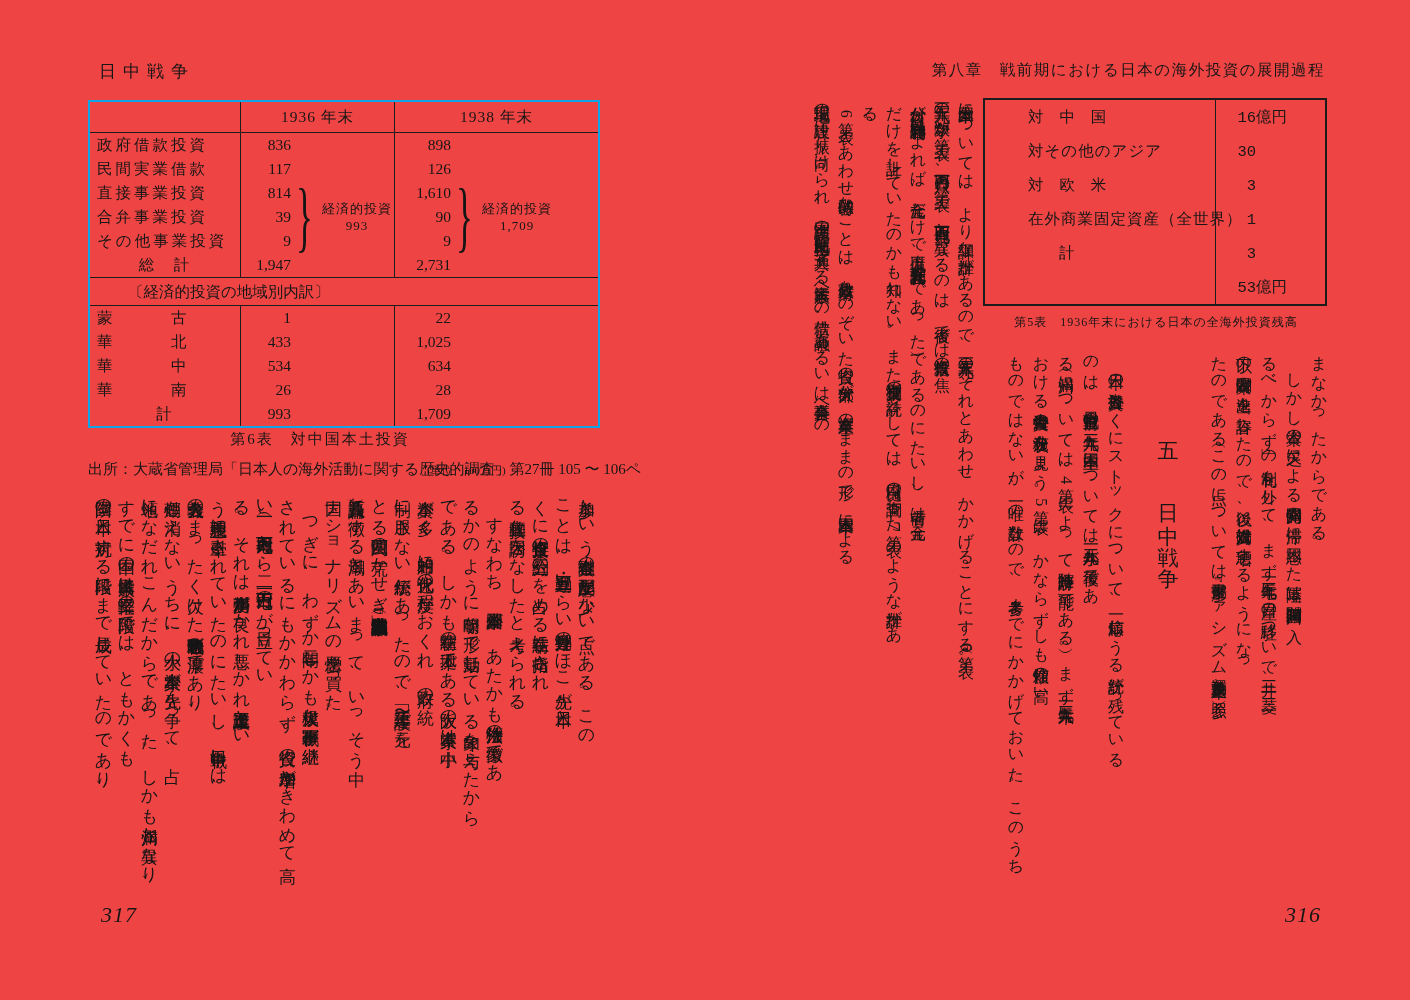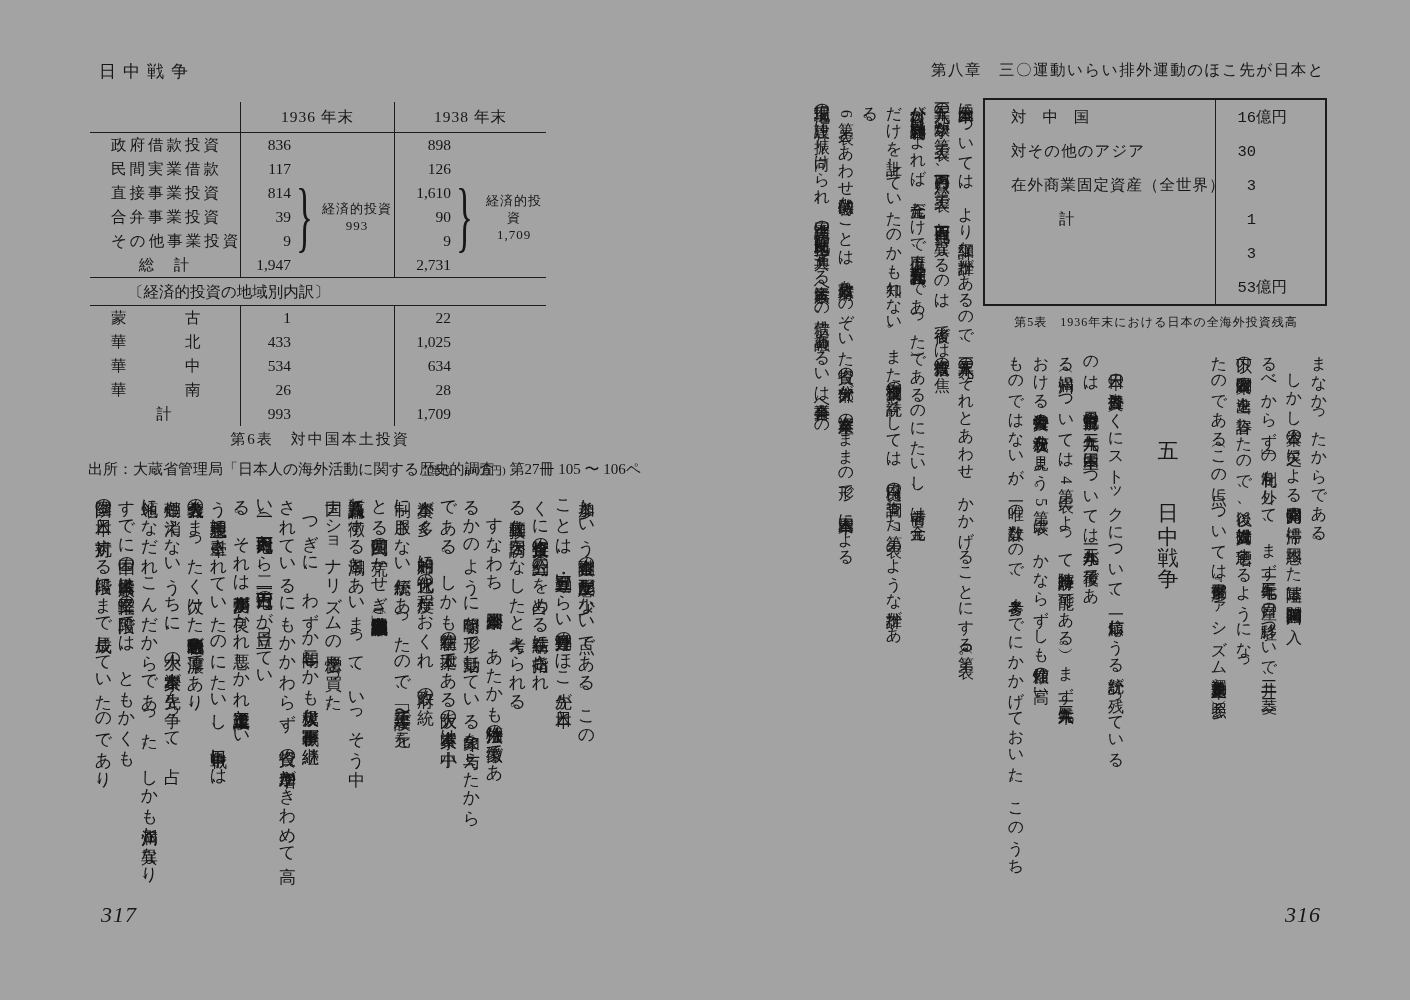--- a/index.html
+++ b/index.html
@@ -1,40 +1,40 @@
 <!DOCTYPE html>
 <html><head>
 <meta charset="utf-8">
 <style>
   html,body{margin:0;padding:0;background:#e9e9e7;}
   .spread{
-    position:relative;width:1410px;height:1000px;background:#a3a3a3;
+    position:relative;width:1410px;height:1000px;background:#ef4444;
     font-family:"Liberation Serif","DejaVu Serif",serif;color:#161616;
     overflow:hidden;
   }
   .page{position:absolute;top:50px;height:910px;}
   .page-left{left:85px;width:585px;}
   .page-right{left:775px;width:580px;}
 
   
   .runhead{position:absolute;font-size:17px;letter-spacing:7px;top:10px;left:14px;}
   .runhead-r{position:absolute;font-size:15.5px;letter-spacing:1.5px;top:10px;right:30px;}
   .pageno{position:absolute;font-style:italic;font-size:22px;letter-spacing:1px;}
   .pageno-l{left:16px;top:852px;}
   .pageno-r{right:34px;top:852px;}
 
   
-  .tbl6{position:absolute;left:3px;top:50px;width:460px;border:2px solid #a3a3a3;font-size:15.5px;box-sizing:border-box;}
+  .tbl6{position:absolute;left:3px;top:50px;width:512px;border:2px solid #0ea5e9;font-size:15.5px;box-sizing:border-box;}
   .t6grid{display:grid;grid-template-columns:150px 154px 1fr;}
   .t6grid > .col{min-width:0;}
   .t6grid > .col + .col{border-left:1.5px solid #1c1c1c;}
   .t6head{border-bottom:1.5px solid #1c1c1c;}
   .t6head .cell{height:30px;line-height:30px;text-align:center;letter-spacing:1px;}
   .cell{height:24px;line-height:24px;white-space:nowrap;}
-  .lab{padding-left:21px;letter-spacing:3px;}
+  .lab{padding-left:7px;letter-spacing:3px;}
   .lab-c{text-align:center;letter-spacing:2px;}
   .num{display:inline-block;text-align:right;}
   .num-a{width:50px;}
   .num-b{width:56px;}
   .t6body{position:relative;}
   .band{border-top:1.5px solid #1c1c1c;border-bottom:1.5px solid #1c1c1c;height:27px;line-height:27px;padding-left:38px;font-size:15.5px;white-space:nowrap;}
   .bracegrp{position:absolute;top:47px;height:74px;display:flex;align-items:center;}
   .bg1{left:206px;}
   .bg2{left:366px;}
   .brace{font-size:78px;font-weight:300;transform:scaleX(.45);transform-origin:left center;line-height:74px;display:inline-block;width:26px;}
@@ -55,21 +55,21 @@
   .tA{margin-top:14px;height:570px;gap:6px;}
   .tA .vc{font-size:16px;line-height:19px;height:565px;letter-spacing:0.5px;}
   .sechead{writing-mode:vertical-rl;font-size:21px;line-height:24px;letter-spacing:21px;padding-top:80px;margin:0 24px;height:485px;}
   .tB{position:absolute;left:10px;top:45px;width:190px;height:845px;gap:6px;}
   .tB .vc{font-size:16px;line-height:18px;height:845px;letter-spacing:-0.6px;}
 
   
   .tbl5{width:344px;border:2px solid #1c1c1c;display:grid;grid-template-columns:230px 1fr;font-size:15.5px;box-sizing:border-box;}
   .tbl5 .colv{border-left:1.5px solid #1c1c1c;}
   .cell5{height:34px;line-height:34px;white-space:nowrap;}
-  .lab5{padding-left:26px;letter-spacing:1px;}
+  .lab5{padding-left:43px;letter-spacing:1px;}
   .lab5-sp{letter-spacing:6px;}
   .sum5{padding-left:74px;letter-spacing:0;}
   .num5{display:inline-block;width:40px;text-align:right;font-family:Liberation Mono, monospace;}
   .caption5{margin-top:8px;text-align:center;font-size:12px;letter-spacing:1px;white-space:nowrap;}
 </style>
 </head>
 <body>
 
 <div class="spread">
 
@@ -188,28 +188,29 @@
       <div class="vc">硝煙も消えないうちに、大小の資本家が先を争って、占</div>
       <div class="vc">領地になだれこんだからであった。しかも満州と異なり、</div>
       <div class="vc">すでに中国の民族資本は軽工業の段階では、ともかくも</div>
       <div class="vc">隣国の日本と対抗する段階にまで成長していたのであり、</div>
     </div>
 
     <div class="pageno pageno-l">317</div>
   </div>
 
   <div class="page page-right">
-    <div class="runhead-r">第八章　三〇運動いらい排外運動のほこ先が日本と</div>
+    <div class="runhead-r">第八章　戦前期における日本の海外投資の展開過程</div>
 
     <div class="pageR-tableWrap">
 
       <div class="tbl5">
         <div class="colv0">
           <div class="cell5 lab5 lab5-sp">対 中 国</div>
           <div class="cell5 lab5">対その他のアジア</div>
+          <div class="cell5 lab5 lab5-sp">対 欧 米</div>
           <div class="cell5 lab5">在外商業固定資産（全世界）</div>
           <div class="cell5 lab5 sum5">計</div>
         </div>
         <div class="colv">
           <div class="cell5"><span class="num5">16</span><span>億円</span></div>
           <div class="cell5"><span class="num5">30</span></div>
           <div class="cell5"><span class="num5">3</span></div>
           <div class="cell5"><span class="num5">1</span></div>
           <div class="cell5"><span class="num5">3</span></div>
           <div class="cell5"><span class="num5">53</span><span>億円</span></div>

